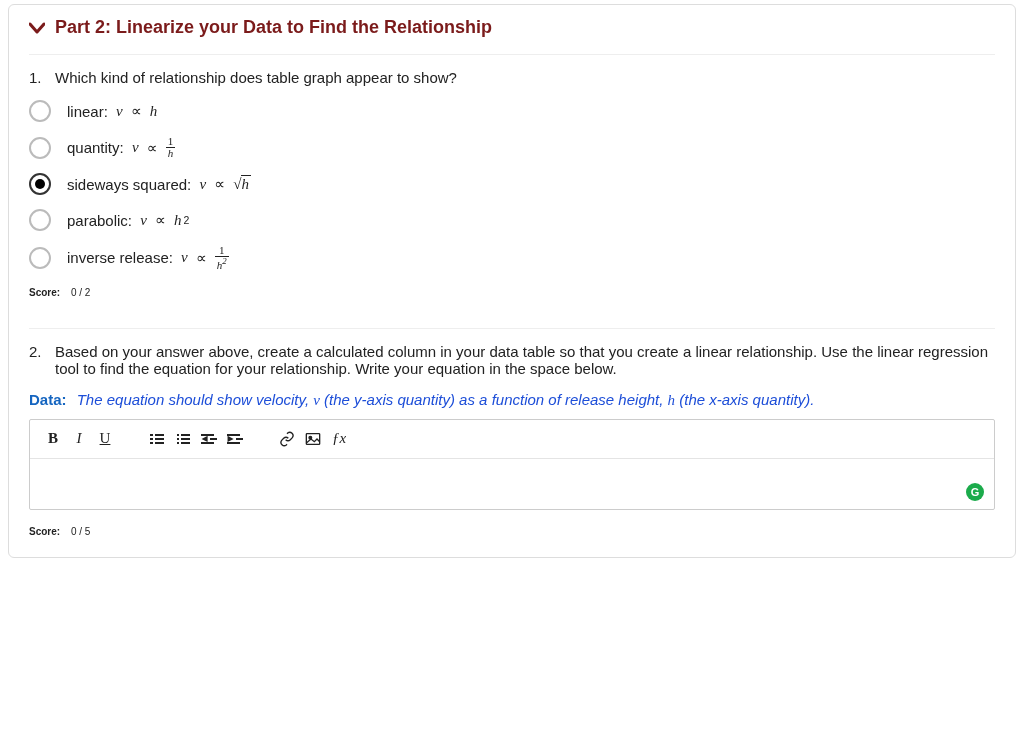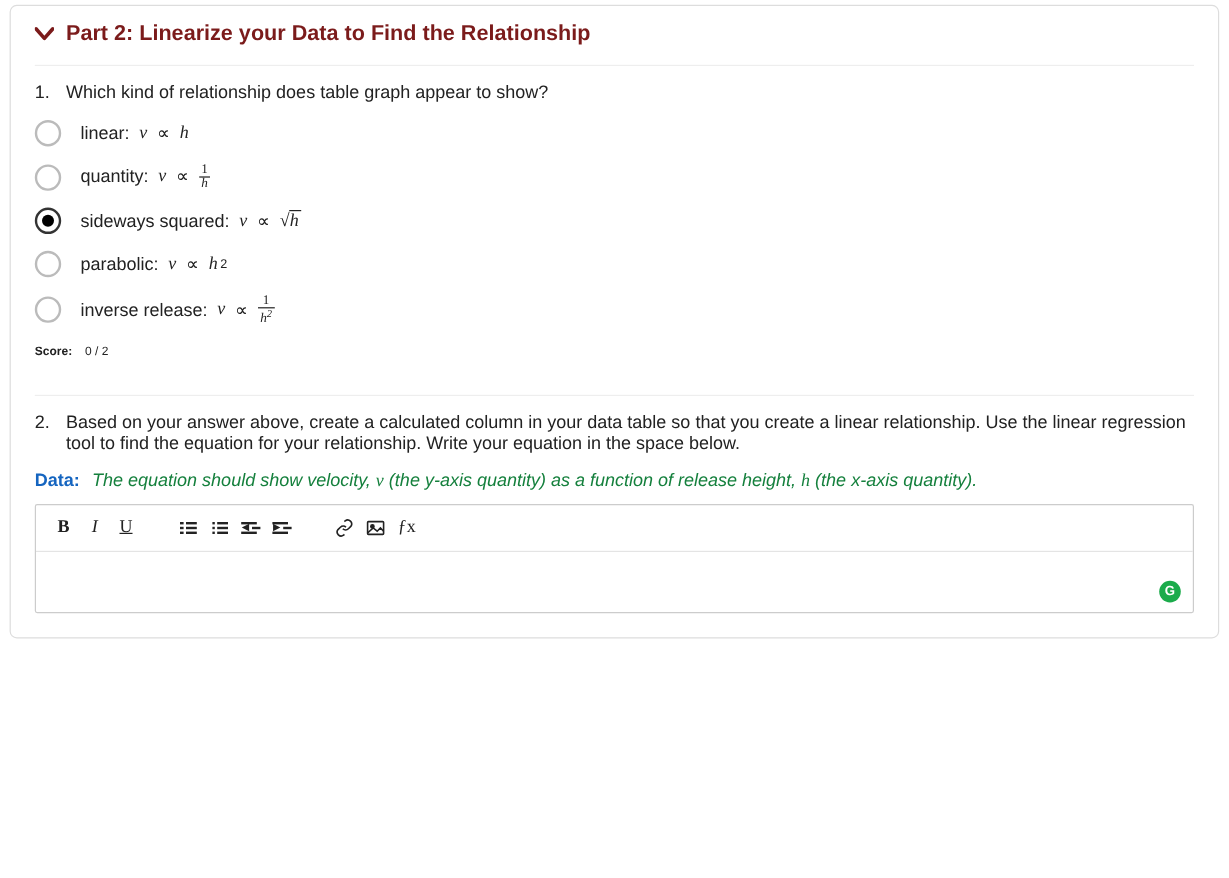--- a/index.html
+++ b/index.html
@@ -110,21 +110,21 @@
   sup { font-size: 0.7em; }
   .score-row {
     margin-top: 16px;
     font-size: 10px;
   }
   .score-label { font-weight: 700; margin-right: 8px;}
   .hint-row {
     margin-top: 6px;
   }
   .hint-label { color: #1565c0; font-weight: 700; margin-right: 6px;}
-  .hint-text { font-style: italic; color: #15803d; }
+  .hint-text { font-style: italic; color: #1d4ed8; }
   .editor {
     border: 1px solid #ccc;
     margin-top: 10px;
     border-radius: 2px;
   }
   .toolbar {
     display: flex;
     align-items: center;
     padding: 8px 12px;
     border-bottom: 1px solid #e4e4e4;
@@ -346,22 +346,26 @@
               <path d="M14 11a5 5 0 0 0-7 0l-3 3a5 5 0 0 0 7 7l1-1"></path>
             </svg>
         </span>
         <span class="tbtn">
           <svg width="16" height="14" viewBox="0 0 24 20" fill="none" stroke="#222" stroke-width="2">
               <rect x="2" y="2" width="20" height="16" rx="1"></rect>
               <circle cx="8" cy="8" r="2" fill="#222"></circle>
               <path d="M2 16 L9 10 L14 14 L18 10 L22 14"></path>
             </svg>
         </span>
-        <span class="tbtn" style="">ƒx</span>
+        <span class="tbtn" style="font-style:italic;">ƒx</span>
       </div>
       <div class="editor-body">
         <div class="grammarly">G</div>
       </div>
     </div>
 
+    <div class="score-row">
+      <span class="score-label">Score:</span>
+      <span>0 / 5</span>
+    </div>
   </div>
 
 </div>
 
 </body></html>

